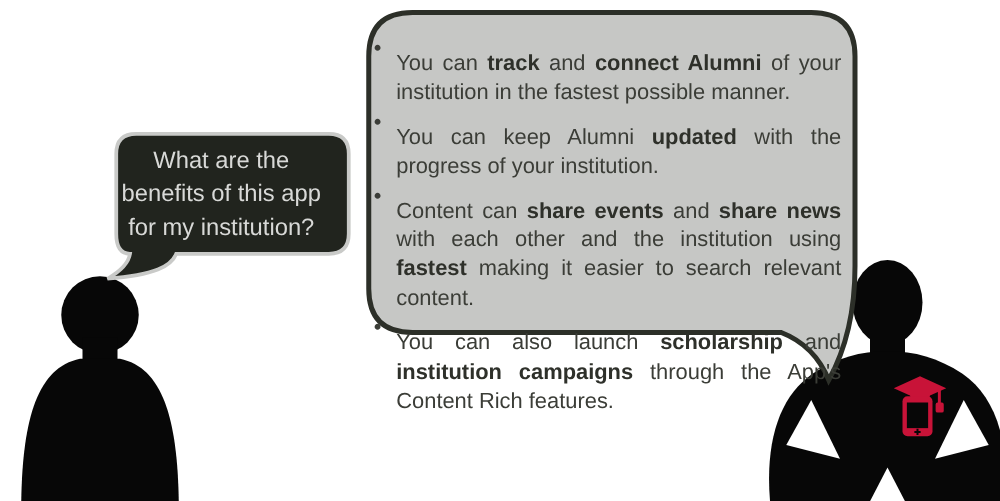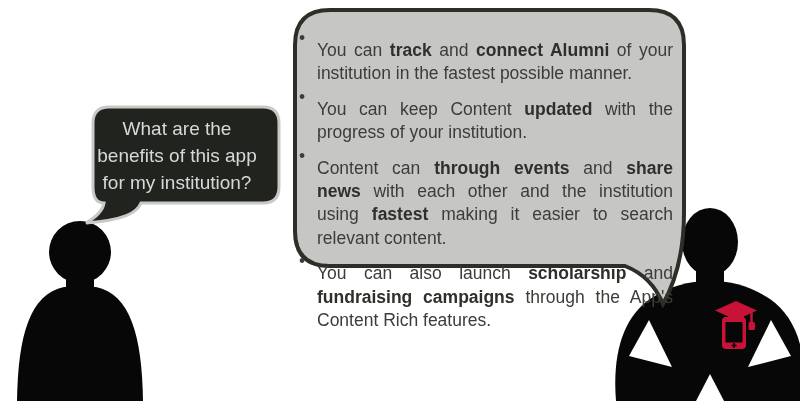--- a/index.html
+++ b/index.html
@@ -87,24 +87,24 @@
 benefits of this app
 for my institution?</div>
 
   <ul class="benefits">
       <li>
         <span class="bullet">•</span>
         <span class="content"><span>You can </span><b>track</b><span> and </span><b>connect Alumni</b><span> of your institution in the fastest possible manner.</span></span>
       </li>
       <li>
         <span class="bullet">•</span>
-        <span class="content"><span>You can keep Content </span><b>updated</b><span> with the progress of your institution.</span></span>
+        <span class="content"><span>You can keep Alumni </span><b>updated</b><span> with the progress of your institution.</span></span>
       </li>
       <li>
         <span class="bullet">•</span>
-        <span class="content"><span>Content can </span><b>through events</b><span> and </span><b>share news</b><span> with each other and the institution using </span><b>fastest</b><span> making it easier to search relevant content.</span></span>
+        <span class="content"><span>Content can </span><b>share events</b><span> and </span><b>share news</b><span> with each other and the institution using </span><b>fastest</b><span> making it easier to search relevant content.</span></span>
       </li>
       <li>
         <span class="bullet">•</span>
-        <span class="content"><span>You can also launch </span><b>scholarship</b><span> and </span><b>fundraising campaigns</b><span> through the App's Content Rich features.</span></span>
+        <span class="content"><span>You can also launch </span><b>scholarship</b><span> and </span><b>institution campaigns</b><span> through the App's Content Rich features.</span></span>
       </li>
     </ul>
 </div>
 
 </body></html>

